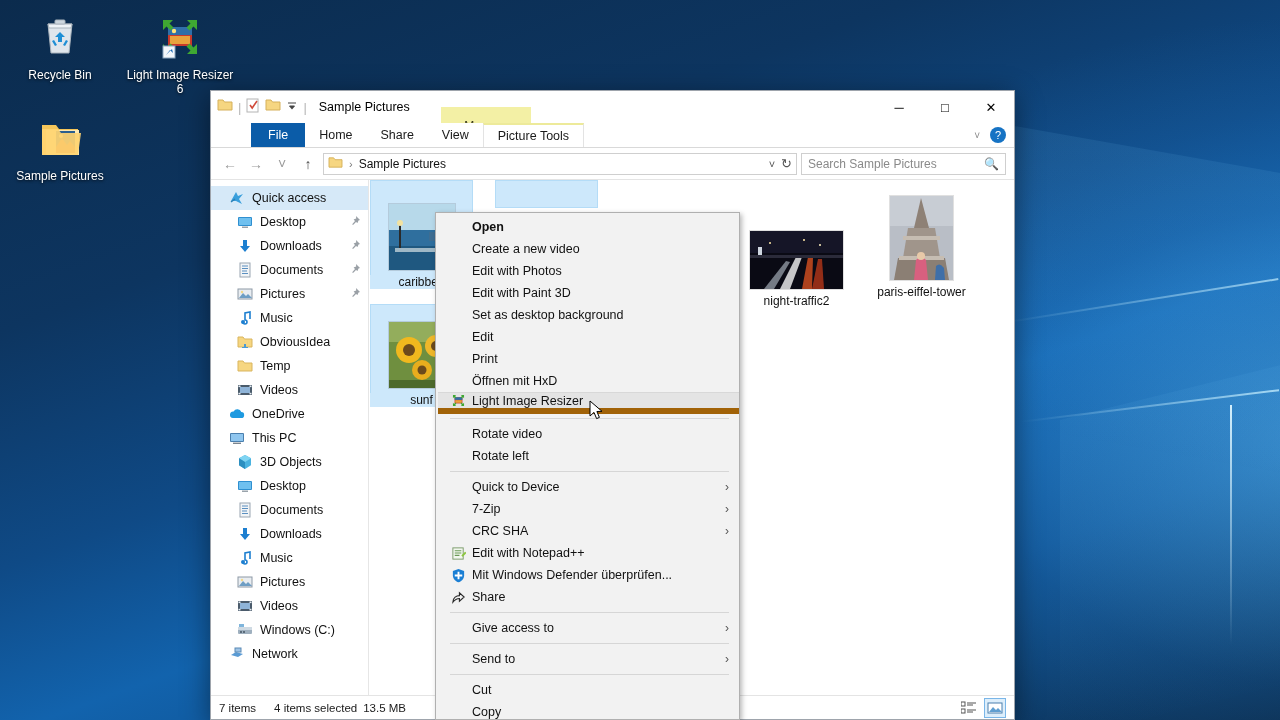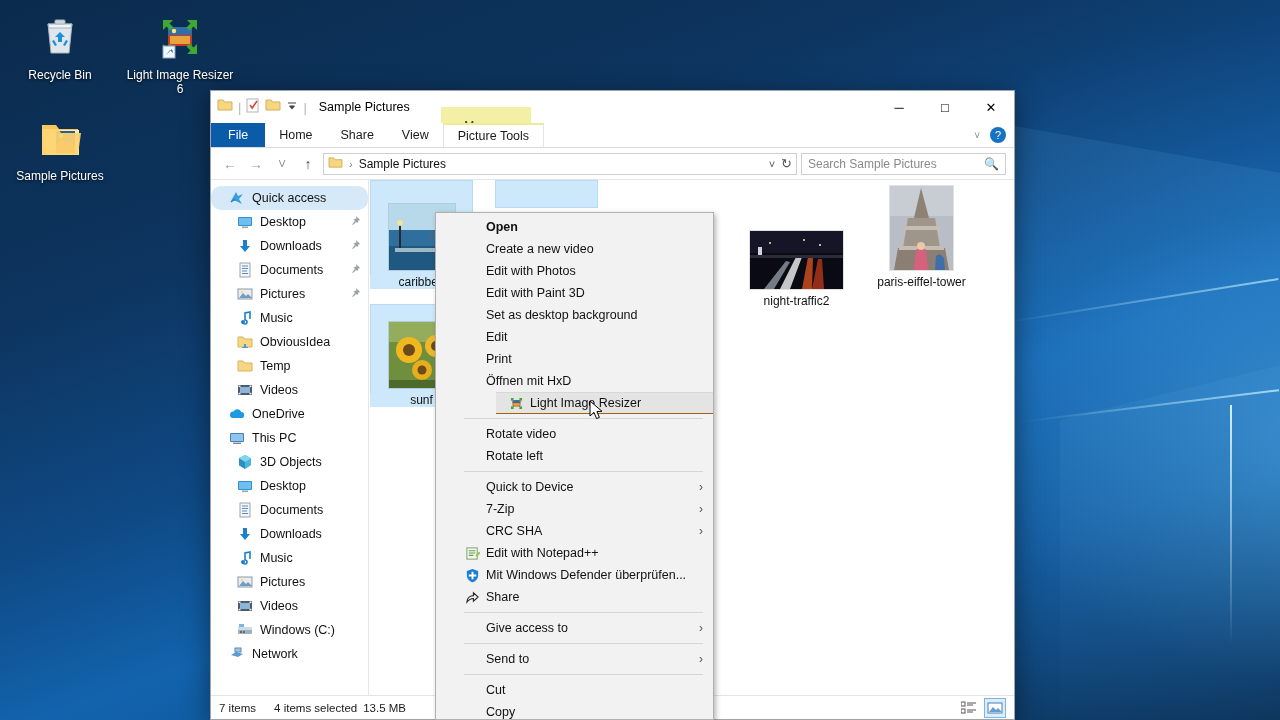--- a/index.html
+++ b/index.html
@@ -66,21 +66,21 @@
   }
   .wincontrols { display: flex; }
   .wincontrols div {
     width: 46px; display:flex; align-items:center; justify-content:center;
     font-size: 13px; color:#000;
   }
 
   
   .ribbontabs {
     height: 25px; display:flex; align-items:stretch; background:#fff;
-    border-bottom: 1px solid #d9d9d9; font-size:12.5px; position:relative;
+    border-bottom: 1px solid #d9d9d9; font-size:12.5px; position:relative;padding-left:40px;
   }
   .rtab { display:flex; align-items:center; padding: 0 14px; color:#1a1a1a; cursor:default;}
   .rtab.file { background:#0b5ca8; color:#fff; padding: 0 17px; }
   .rtab.ctx { border-left:1px solid #e3e3e3; border-right:1px solid #e3e3e3; border-top:2px solid #edea9a;}
   .ribbon-right { margin-left:auto; display:flex; align-items:center; gap:10px; padding-right:8px;}
   .chev { color:#888; font-size:10px;}
   .helpb { width:16px;height:16px;border-radius:50%;background:#1673c4;color:#fff;
            font-size:11px;display:flex;align-items:center;justify-content:center;}
 
   
@@ -104,21 +104,21 @@
   .searchbox .mag { margin-left:auto; color:#444; font-size:12px;}
 
   
   .ex-body { flex:1; display:flex; min-height:0; }
   .navpane {
     width: 158px; background:#fff; border-right:1px solid #e6e6e6;
     font-size:12.5px; padding-top:6px; overflow:hidden;
   }
   .nav-item { height:24px; display:flex; align-items:center; gap:7px; padding-left:18px; color:#111; cursor:default; position:relative;}
   .nav-item.depth1 { padding-left:26px; }
-  .nav-item.sel { background:#d6e9f8;border-radius:10px; }
+  .nav-item.sel { background:#d6e9f8; }
   .nav-item .pin { margin-left:auto; margin-right:8px; color:#a3a3a3; font-size:11px;}
   .nav-ico { width:16px;height:16px; display:flex;align-items:center;justify-content:center; flex:0 0 16px;}
 
   .content { flex:1; position:relative; background:#fff; overflow:hidden; }
 
   .tile {
     position:absolute; width:103px; text-align:center; font-size:12px; color:#111;
   }
   .tile .thumbwrap { height:84px; display:flex; align-items:flex-end; justify-content:center; }
   .tile .thumb { box-shadow:0 0 0 1px rgba(0,0,0,0.12); }
@@ -131,32 +131,32 @@
     height:24px; border-top:1px solid #e4e4e4; background:#fff;
     display:flex; align-items:center; font-size:11.5px; color:#1a1a1a;
     padding: 0 8px; gap:18px;
   }
   .statusbar .right { margin-left:auto; display:flex; gap:4px; align-items:center;}
   .viewbtn { width:22px;height:20px;display:flex;align-items:center;justify-content:center;}
   .viewbtn.on { border:1px solid #7ab6e8; background:#ddeefb;}
 
   
   #ctxmenu {
-    position:absolute; left:435px; top:212px; width:279px;
+    position:absolute; left:435px; top:212px; width:305px;
     background:#f2f2f2; border:1px solid #b0b0b0;
     box-shadow: 2px 2px 5px rgba(0,0,0,0.28);
-    font-size:12.5px; color:#111; padding: 3px 0 0 16px;
+    font-size:12.5px; color:#111; padding: 3px 0 0 2px;
     overflow:hidden; height:508px;
   }
   .mi {
     height:22px; display:flex; align-items:center; position:relative;
     padding-left: 34px; padding-right:10px; cursor:default;
   }
   .mi.bold { font-weight:bold; }
-  .mi.hl { background:#e4e4e4; border-top:1px solid #d8d8d8; border-bottom:1px solid #a16207;margin-left:44px;}
+  .mi.hl { background:#e4e4e4; border-top:1px solid #d8d8d8; border-bottom:6px solid #a16207;}
   .mi .mico { position:absolute; left:12px; width:16px;height:16px; display:flex;align-items:center;justify-content:center;}
   .mi .arrow { margin-left:auto; color:#555; font-size:12px; }
   .msep { height:1px; background:#d6d6d6; margin:4px 10px 4px 12px; }
 
   
   #cursor { position:absolute; left:589px; top:400px; width:16px; height:22px; pointer-events:none;}
 </style>
 </head>
 <body>
 
@@ -541,21 +541,21 @@
               <path d="M30 58 L46 26 L52 26 L40 58z" fill="#e8e8e8" opacity=".85"></path>
               <path d="M52 58 L58 26 L63 26 L62 58z" fill="#d7501f" opacity=".8"></path>
               <path d="M62 58 L68 28 L72 28 L74 58z" fill="#c03a18" opacity=".75"></path>
               <path d="M14 58 L36 30 L40 31 L24 58z" fill="#bcc6d0" opacity=".6"></path>
               <rect y="24" width="93" height="3" fill="#2b2b3a"></rect>
             </svg>
           </div>
           <span class="cap">night-traffic2</span>
         </div>
 
-        <div class="tile" style="left:501px; top:6px;">
+        <div class="tile" style="left:501px; top:16px;">
           <div class="thumbwrap">
             <svg class="thumb" width="63" height="84" viewBox="0 0 63 84">
               <rect width="63" height="84" fill="#b9bec6"></rect>
               <rect width="63" height="30" fill="#c8cdd4"></rect>
               <path d="M31 2 L24 32 L39 32z" fill="#8e8176"></path>
               <path d="M18 32 L45 32 L50 62 L13 62z" fill="#9d9084" opacity=".9"></path>
               <path d="M8 62 L55 62 L59 84 L4 84z" fill="#8b7f74"></path>
               <rect x="13" y="40" width="37" height="4" fill="#c6bdb2"></rect>
               <rect x="9" y="60" width="45" height="4" fill="#c6bdb2"></rect>
               <path d="M26 64 q5 -6 10 0 l2 20 -14 0z" fill="#d8607f"></path>

